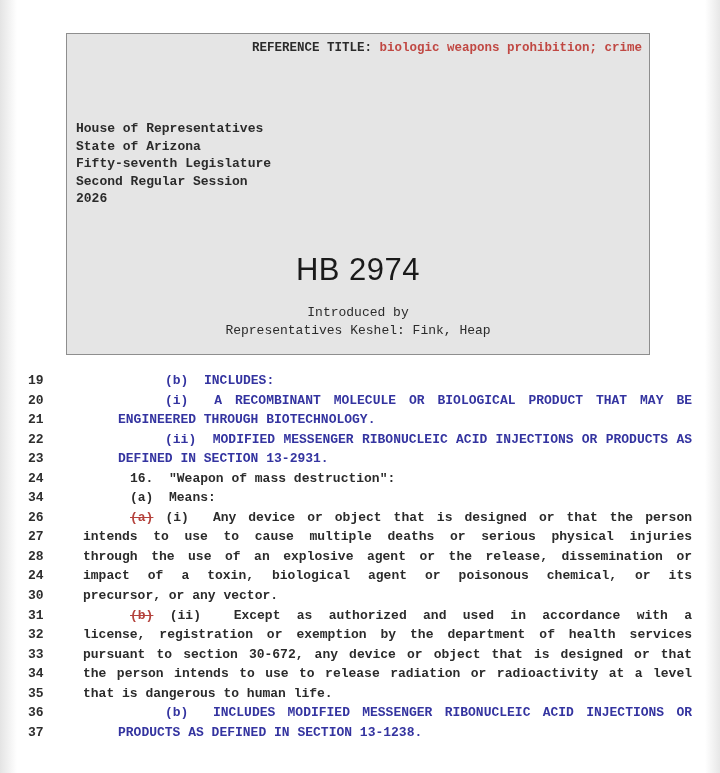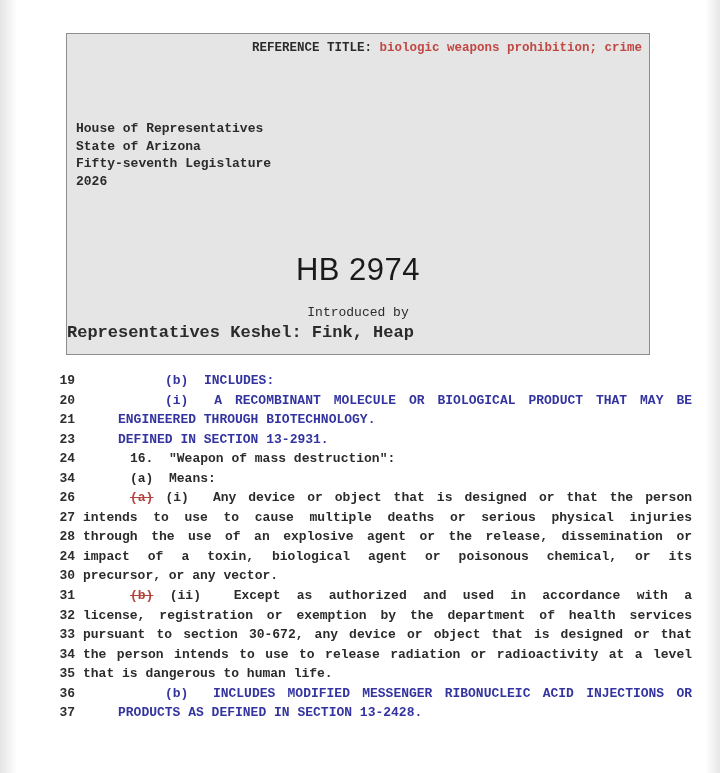--- a/index.html
+++ b/index.html
@@ -83,42 +83,42 @@
     text-align: center;
     font-size: 13px;
     font-weight: 400;
     color: var(--text-black, #2b2b2b);
   }
   .sponsors {
     position: absolute;
     top: 289px;
     left: 0;
     width: 100%;
-    font-size: 17px;
-    font-weight: 700;
+    text-align: center;
+    font-size: 13px;
+    font-weight: 400;
     color: var(--text-black, #2b2b2b);
   }
   
   .body-lines {
     position: absolute;
     left: 28px;
     top: 371px;
     width: 664px;
     font-size: 13px;
     font-weight: 700;
     line-height: 19.55px;
   }
   .bline {
     display: flex;
     align-items: baseline;
   }
   .lnum {
     flex: 0 0 47px;
     color: #2e2e2e;
-    text-align: right;
   }
   .ltext {
     flex: 1 1 auto;
     display: block;
     white-space: pre-wrap;
     text-align: left;
     padding-left: 8px;
   }
   .bline.jst .ltext {
     text-align: justify;
@@ -136,40 +136,44 @@
 </head>
 <body>
 
 <div class="page">
   <div class="edge-left"></div>
   <div class="edge-right"></div>
 
   <div class="header-box">
     <div class="ref-line"><span>REFERENCE TITLE: </span><span class="ref-red">biologic weapons prohibition; crime</span></div>
 
-    <div class="state-block" id="state-block"><div>House of Representatives</div><div>State of Arizona</div><div>Fifty-seventh Legislature</div><div>2026</div></div>
+    <div class="state-block" id="state-block"><div>House of Representatives</div><div>State of Arizona</div><div>Fifty-seventh Legislature</div><div>Second Regular Session</div><div>2026</div></div>
 
     <div class="bill-number">HB 2974</div>
     <div class="introduced">Introduced by</div>
     <div class="sponsors">Representatives Keshel: Fink, Heap</div>
   </div>
 
   <div class="body-lines" id="body-lines">
       <div class="bline ind">
         <span class="lnum">19</span>
         <span class="ltext blue"><span>(b)  INCLUDES:</span></span>
       </div>
       <div class="bline jst ind">
         <span class="lnum">20</span>
         <span class="ltext blue"><span>(i)  A RECOMBINANT MOLECULE OR BIOLOGICAL PRODUCT THAT MAY BE</span></span>
       </div>
       <div class="bline">
         <span class="lnum">21</span>
         <span class="ltext blue"><span>ENGINEERED THROUGH BIOTECHNOLOGY.</span></span>
       </div>
+      <div class="bline jst ind">
+        <span class="lnum">22</span>
+        <span class="ltext blue"><span>(ii)  MODIFIED MESSENGER RIBONUCLEIC ACID INJECTIONS OR PRODUCTS AS</span></span>
+      </div>
       <div class="bline">
         <span class="lnum">23</span>
         <span class="ltext blue"><span>DEFINED IN SECTION 13-2931.</span></span>
       </div>
       <div class="bline ind">
         <span class="lnum">24</span>
         <span class="ltext black"><span>16.  "Weapon of mass destruction":</span></span>
       </div>
       <div class="bline ind">
         <span class="lnum">34</span>
@@ -214,16 +218,16 @@
       <div class="bline">
         <span class="lnum">35</span>
         <span class="ltext black"><span>that is dangerous to human life.</span></span>
       </div>
       <div class="bline jst ind">
         <span class="lnum">36</span>
         <span class="ltext blue"><span>(b)  INCLUDES MODIFIED MESSENGER RIBONUCLEIC ACID INJECTIONS OR</span></span>
       </div>
       <div class="bline">
         <span class="lnum">37</span>
-        <span class="ltext blue"><span>PRODUCTS AS DEFINED IN SECTION 13-2428.</span></span>
+        <span class="ltext blue"><span>PRODUCTS AS DEFINED IN SECTION 13-1238.</span></span>
       </div>
     </div>
 </div>
 
 </body></html>

